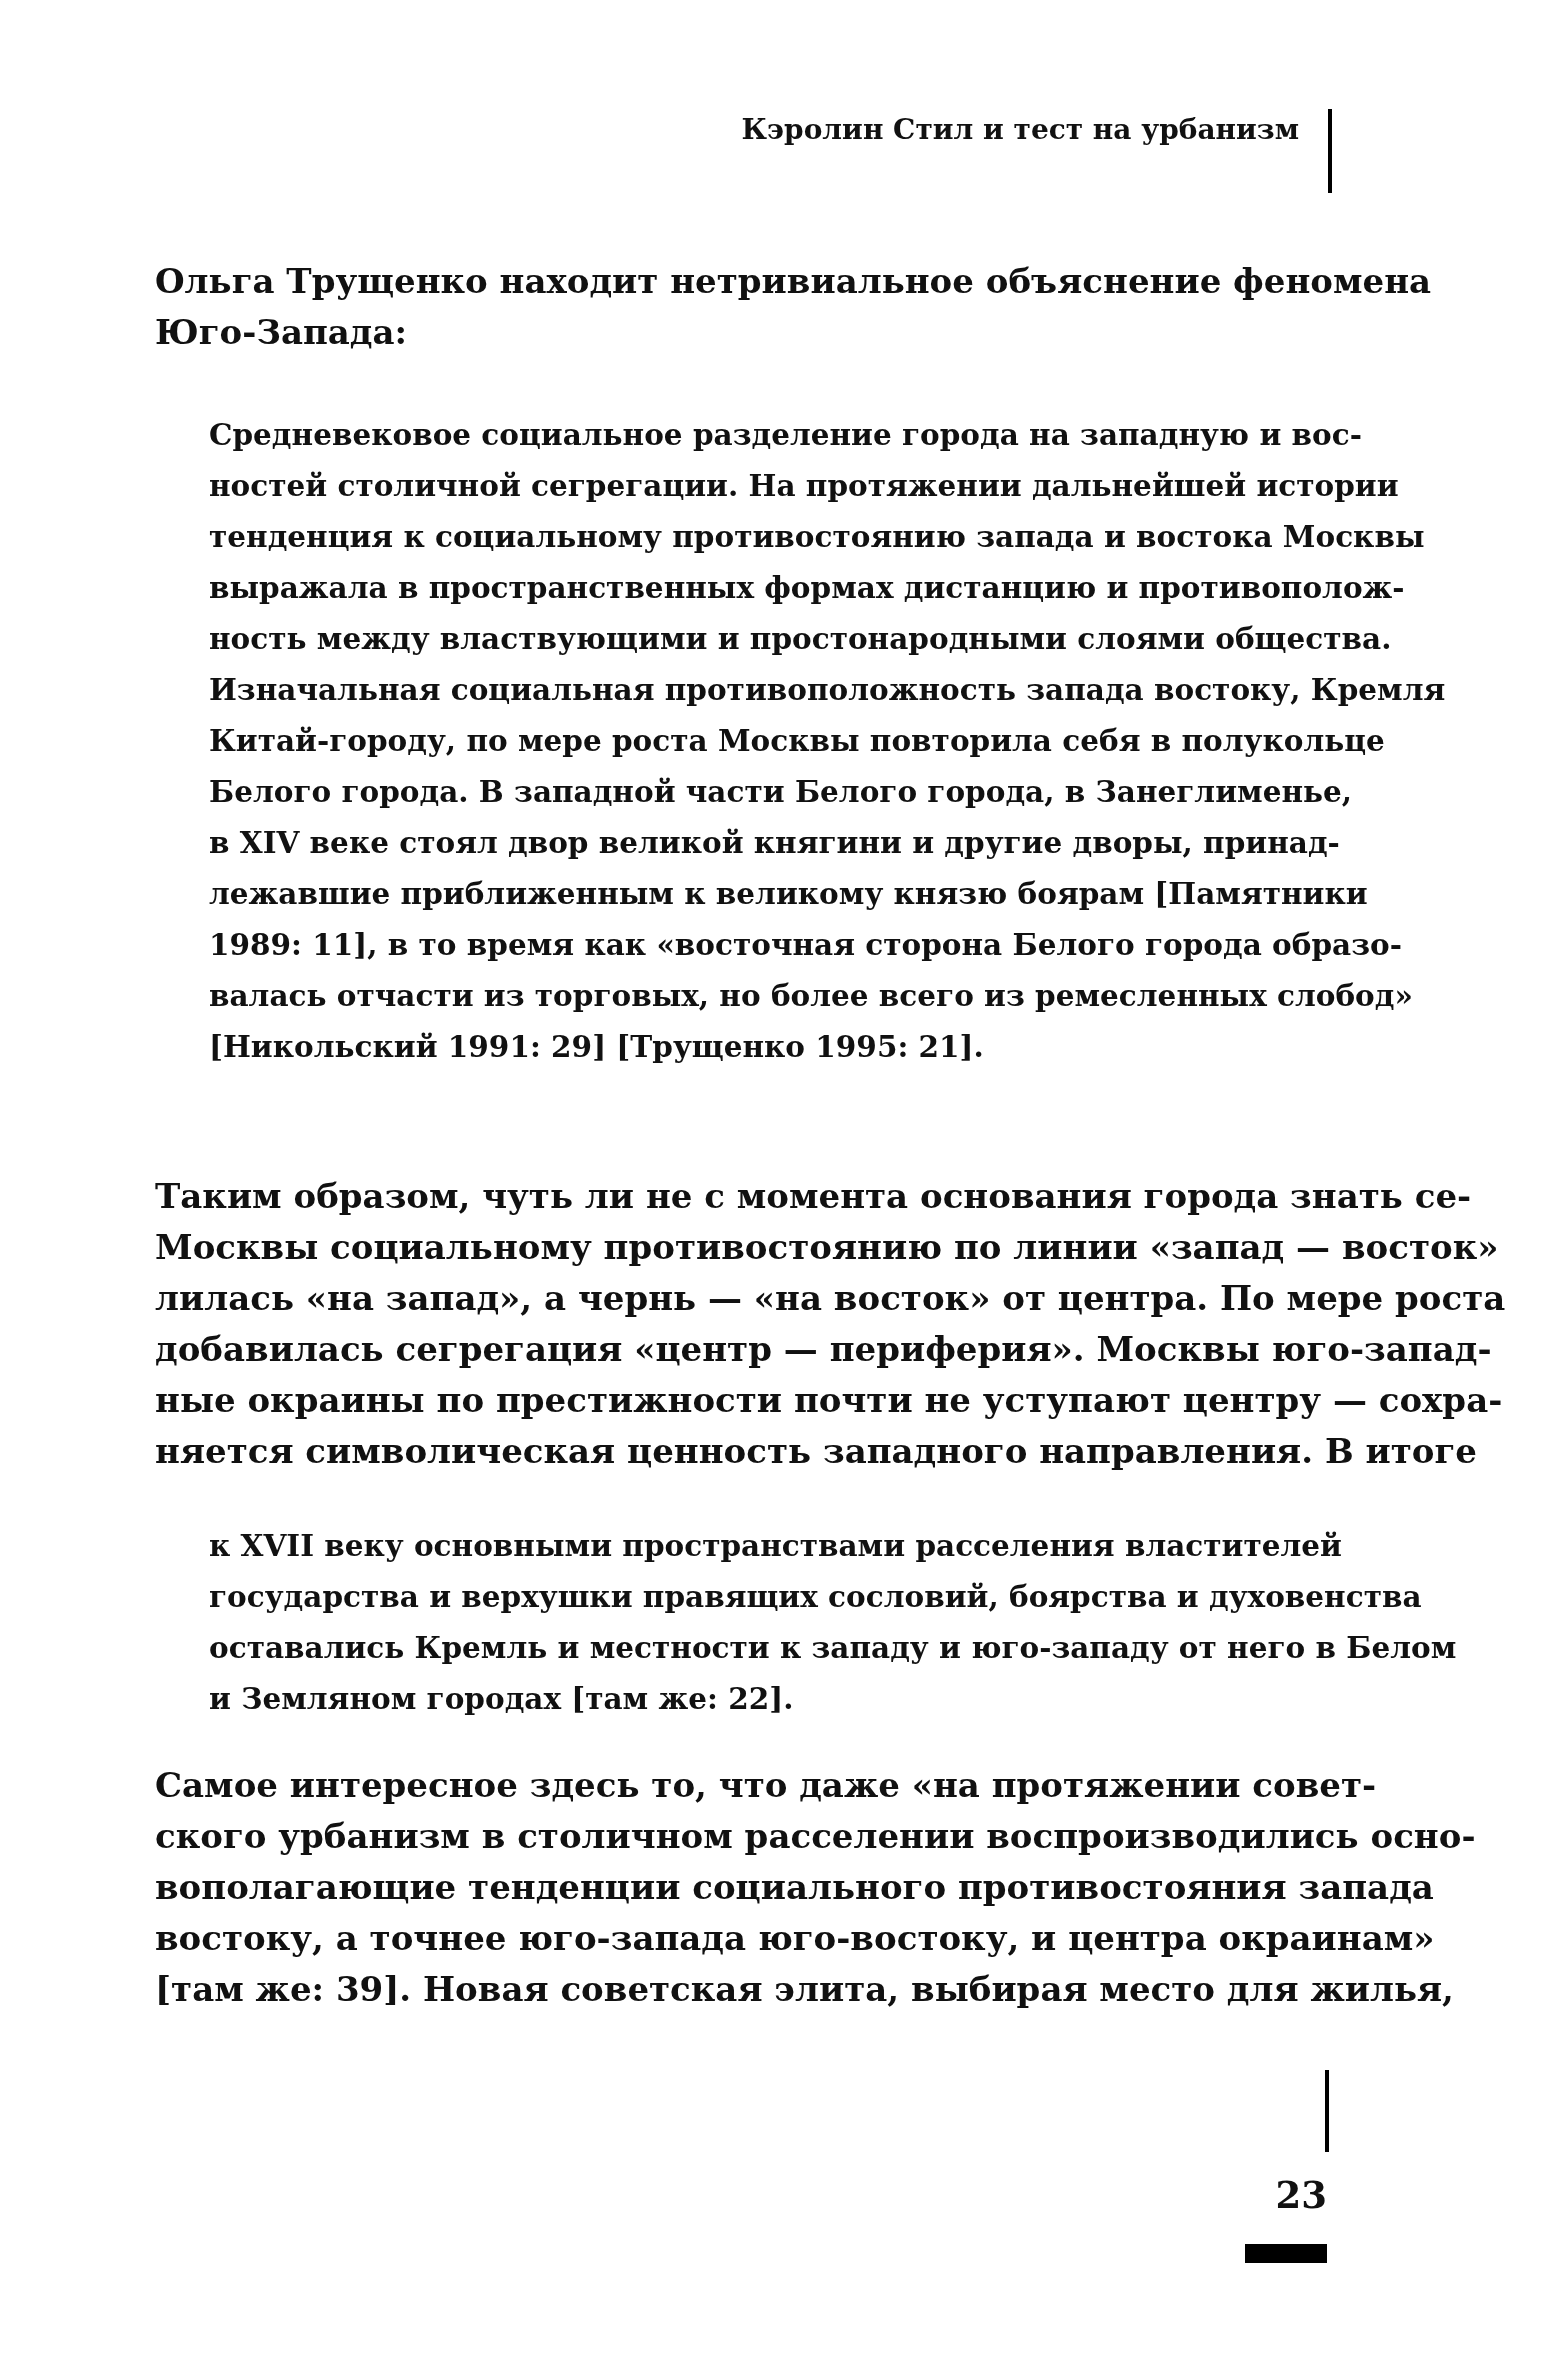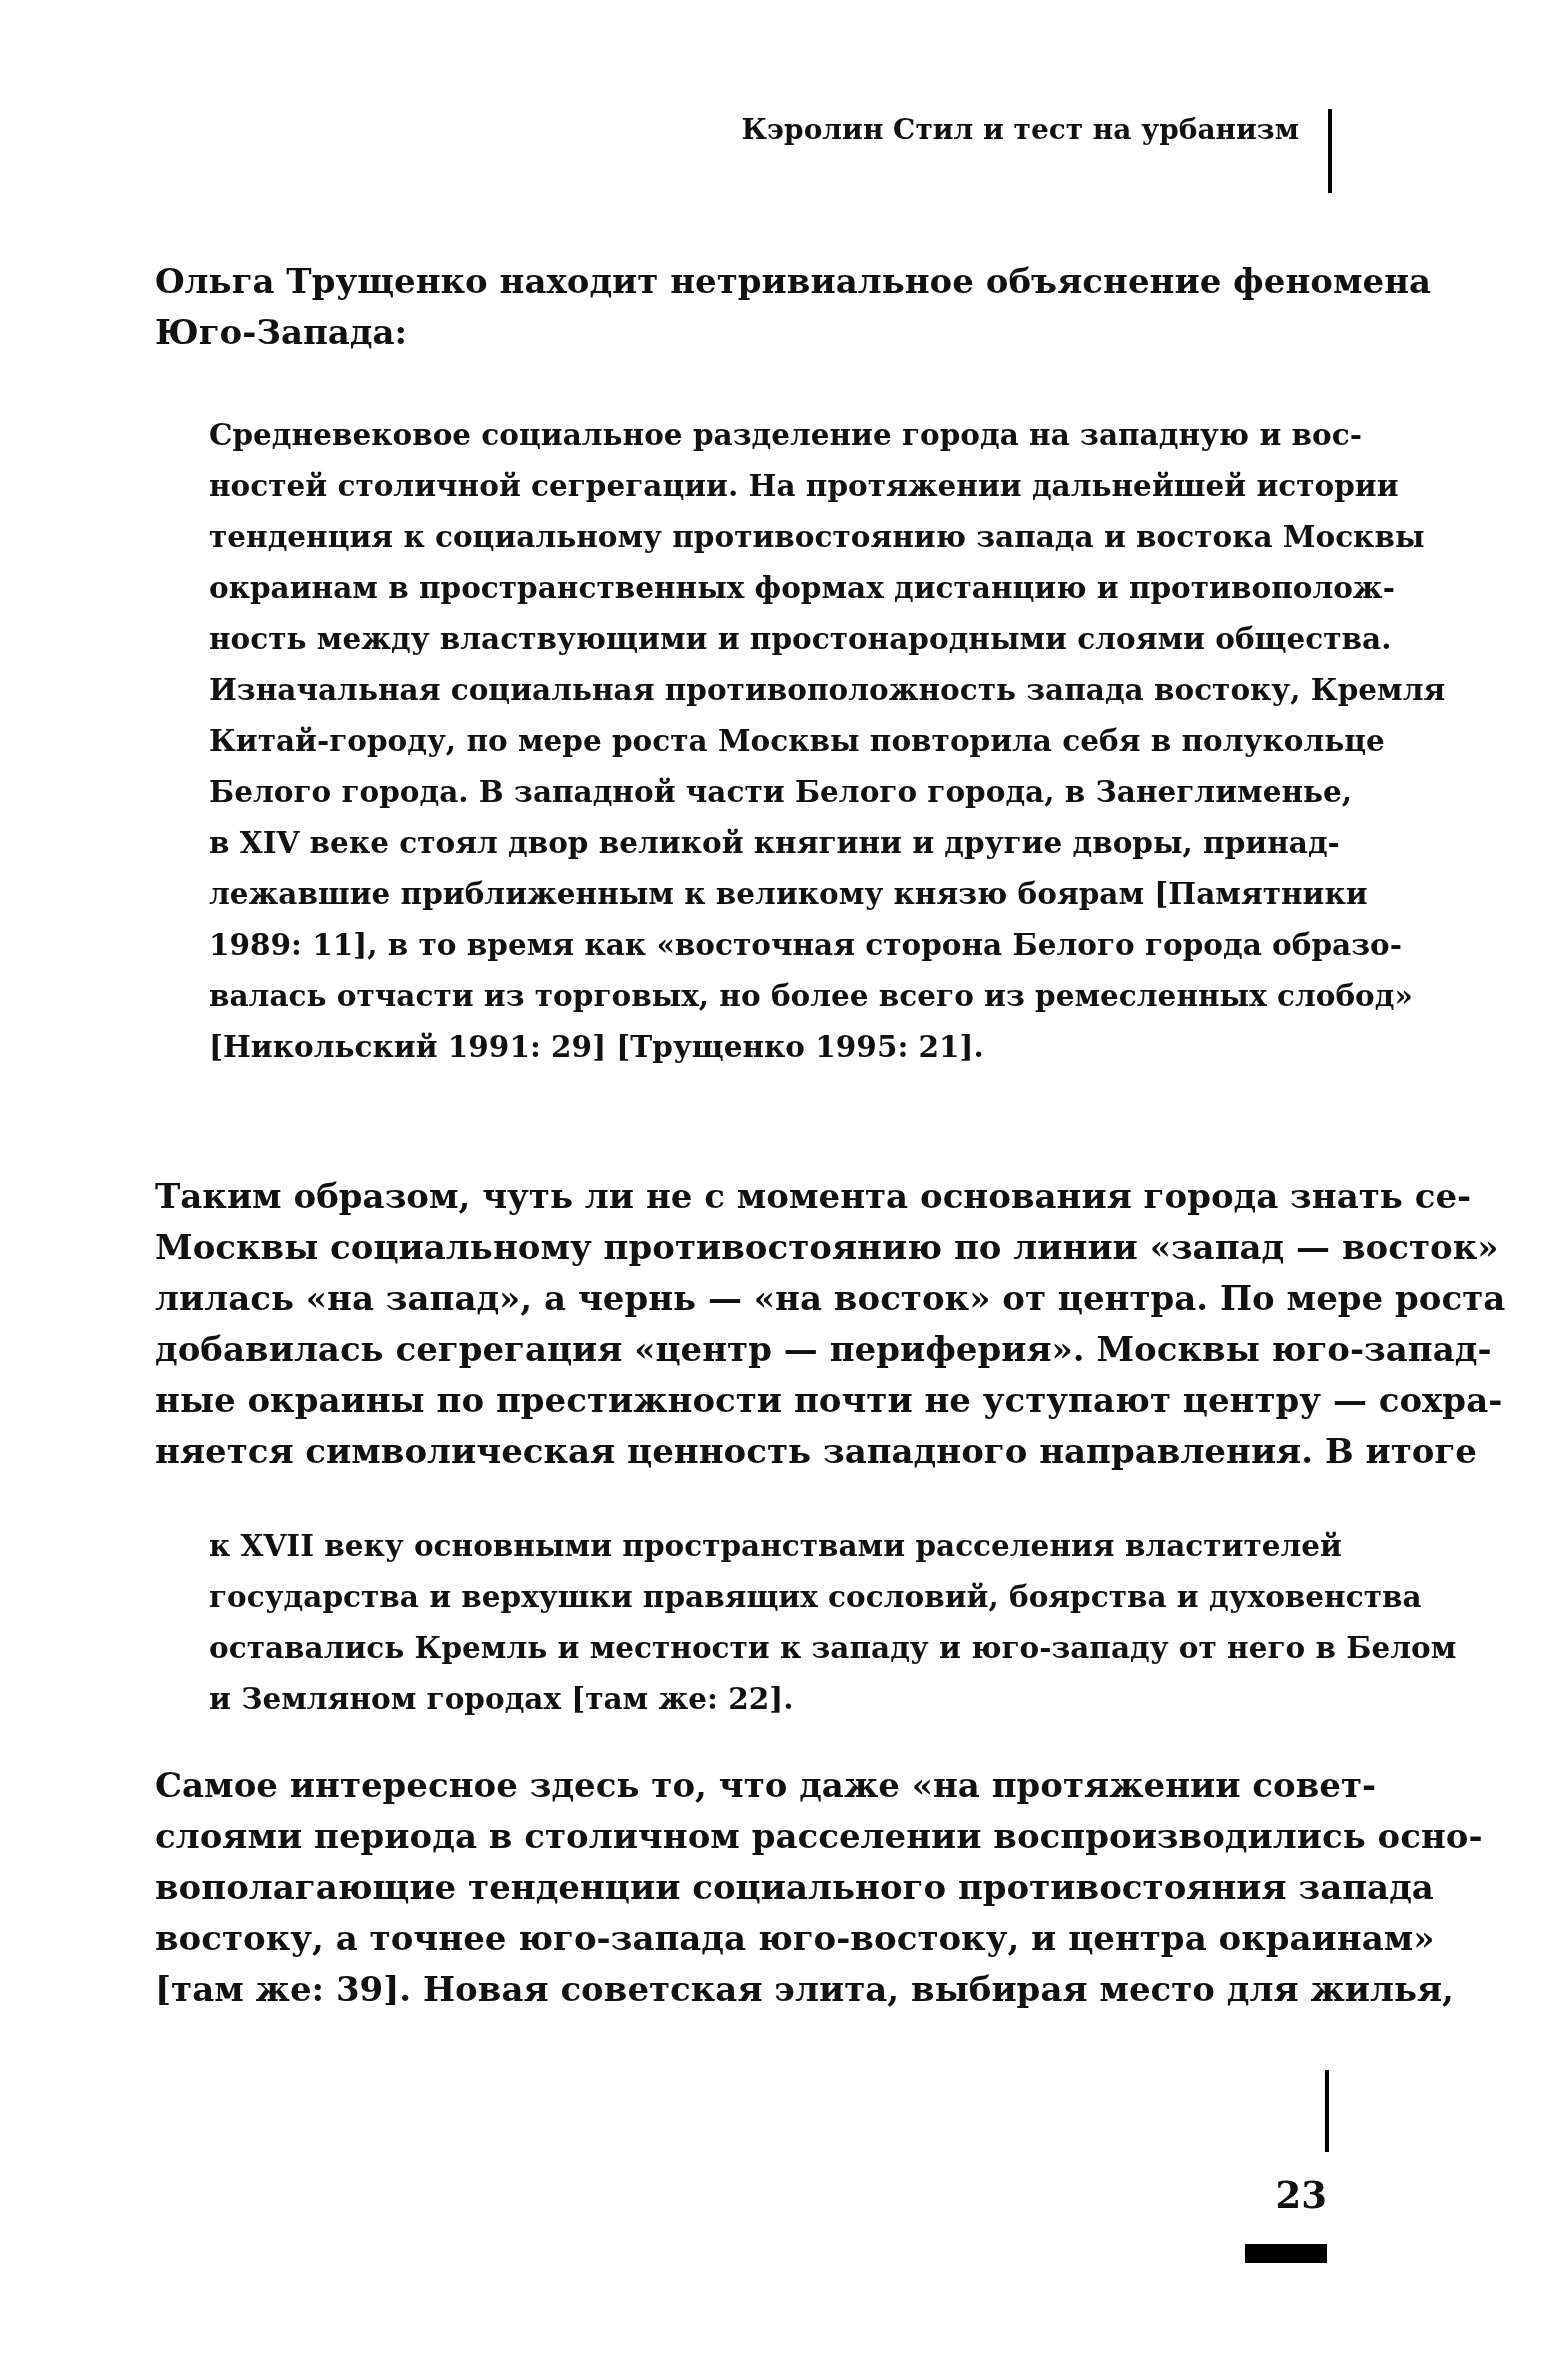--- a/index.html
+++ b/index.html
@@ -49,21 +49,21 @@
 
   <div class="block body-text" id="para1">
     <span class="line">Ольга Трущенко находит нетривиальное объяснение феномена</span>
     <span class="line last">Юго-Запада:</span>
   </div>
 
   <div class="block quote-text" id="quote1">
     <span class="line">Средневековое социальное разделение города на западную и вос-</span>
     <span class="line">ностей столичной сегрегации. На протяжении дальнейшей истории</span>
     <span class="line">тенденция к социальному противостоянию запада и востока Москвы</span>
-    <span class="line">окраинам в пространственных формах дистанцию и противополож-</span>
+    <span class="line">выражала в пространственных формах дистанцию и противополож-</span>
     <span class="line">ность между властвующими и простонародными слоями общества.</span>
     <span class="line">Изначальная социальная противоположность запада востоку, Кремля</span>
     <span class="line">Китай-городу, по мере роста Москвы повторила себя в полукольце</span>
     <span class="line">Белого города. В западной части Белого города, в Занеглименье,</span>
     <span class="line">в XIV веке стоял двор великой княгини и другие дворы, принад-</span>
     <span class="line">лежавшие приближенным к великому князю боярам [Памятники</span>
     <span class="line">1989: 11], в то время как «восточная сторона Белого города образо-</span>
     <span class="line">валась отчасти из торговых, но более всего из ремесленных слобод»</span>
     <span class="line last">[Никольский 1991: 29] [Трущенко 1995: 21].</span>
   </div>
@@ -79,21 +79,21 @@
 
   <div class="block quote-text" id="quote2">
     <span class="line">к XVII веку основными пространствами расселения властителей</span>
     <span class="line">государства и верхушки правящих сословий, боярства и духовенства</span>
     <span class="line">оставались Кремль и местности к западу и юго-западу от него в Белом</span>
     <span class="line last">и Земляном городах [там же: 22].</span>
   </div>
 
   <div class="block body-text" id="para3">
     <span class="line">Самое интересное здесь то, что даже «на протяжении совет-</span>
-    <span class="line">слоями периода в столичном расселении воспроизводились осно-</span>
+    <span class="line">ского урбанизм в столичном расселении воспроизводились осно-</span>
     <span class="line">вополагающие тенденции социального противостояния запада</span>
     <span class="line">востоку, а точнее юго-запада юго-востоку, и центра окраинам»</span>
     <span class="line">[там же: 39]. Новая советская элита, выбирая место для жилья,</span>
   </div>
 
   <div class="rule-bottom"></div>
   <div class="page-number">23</div>
   <div class="footer-bar"></div>
 
 </div>

